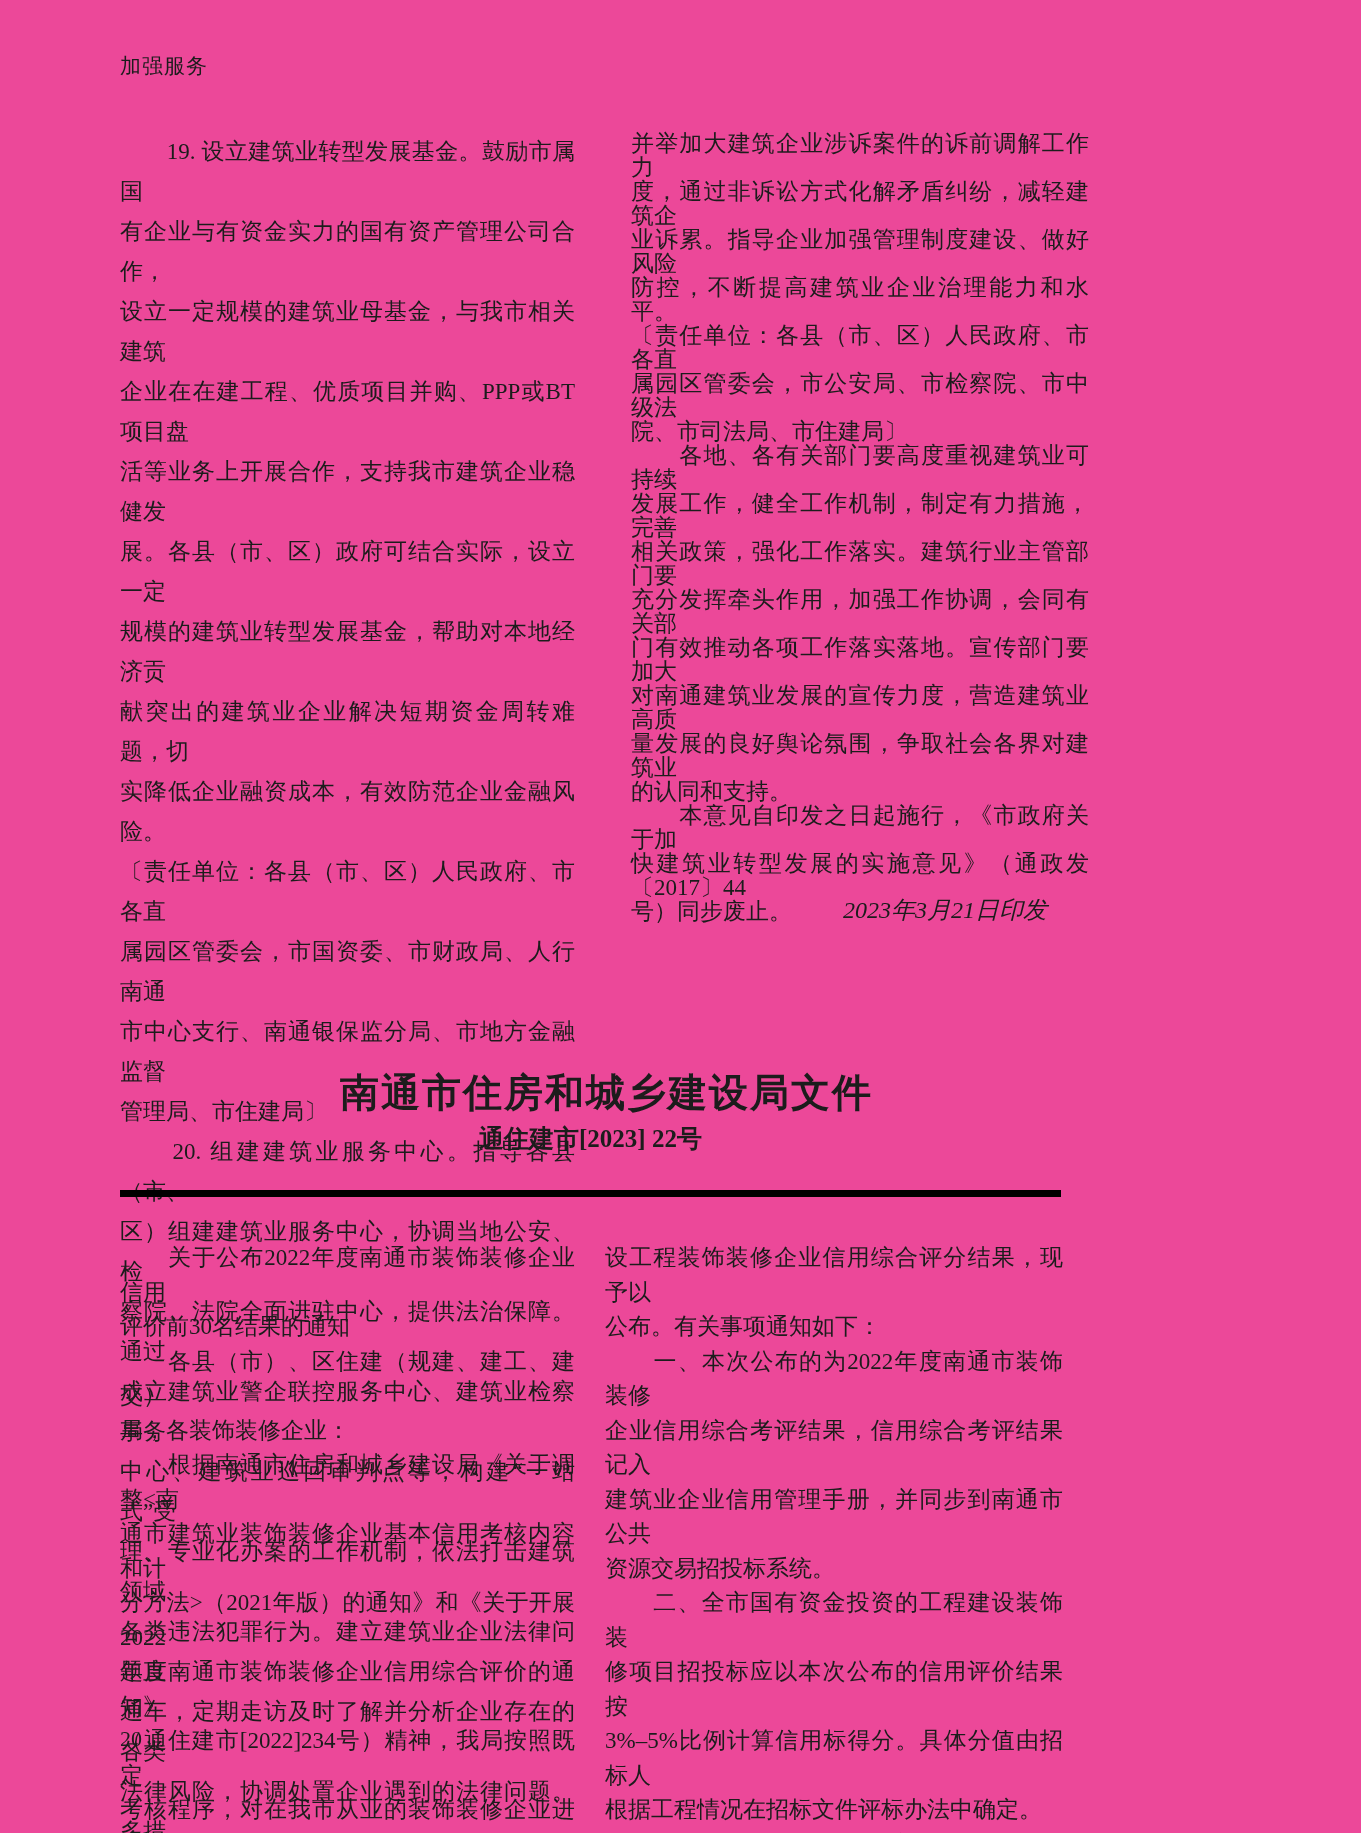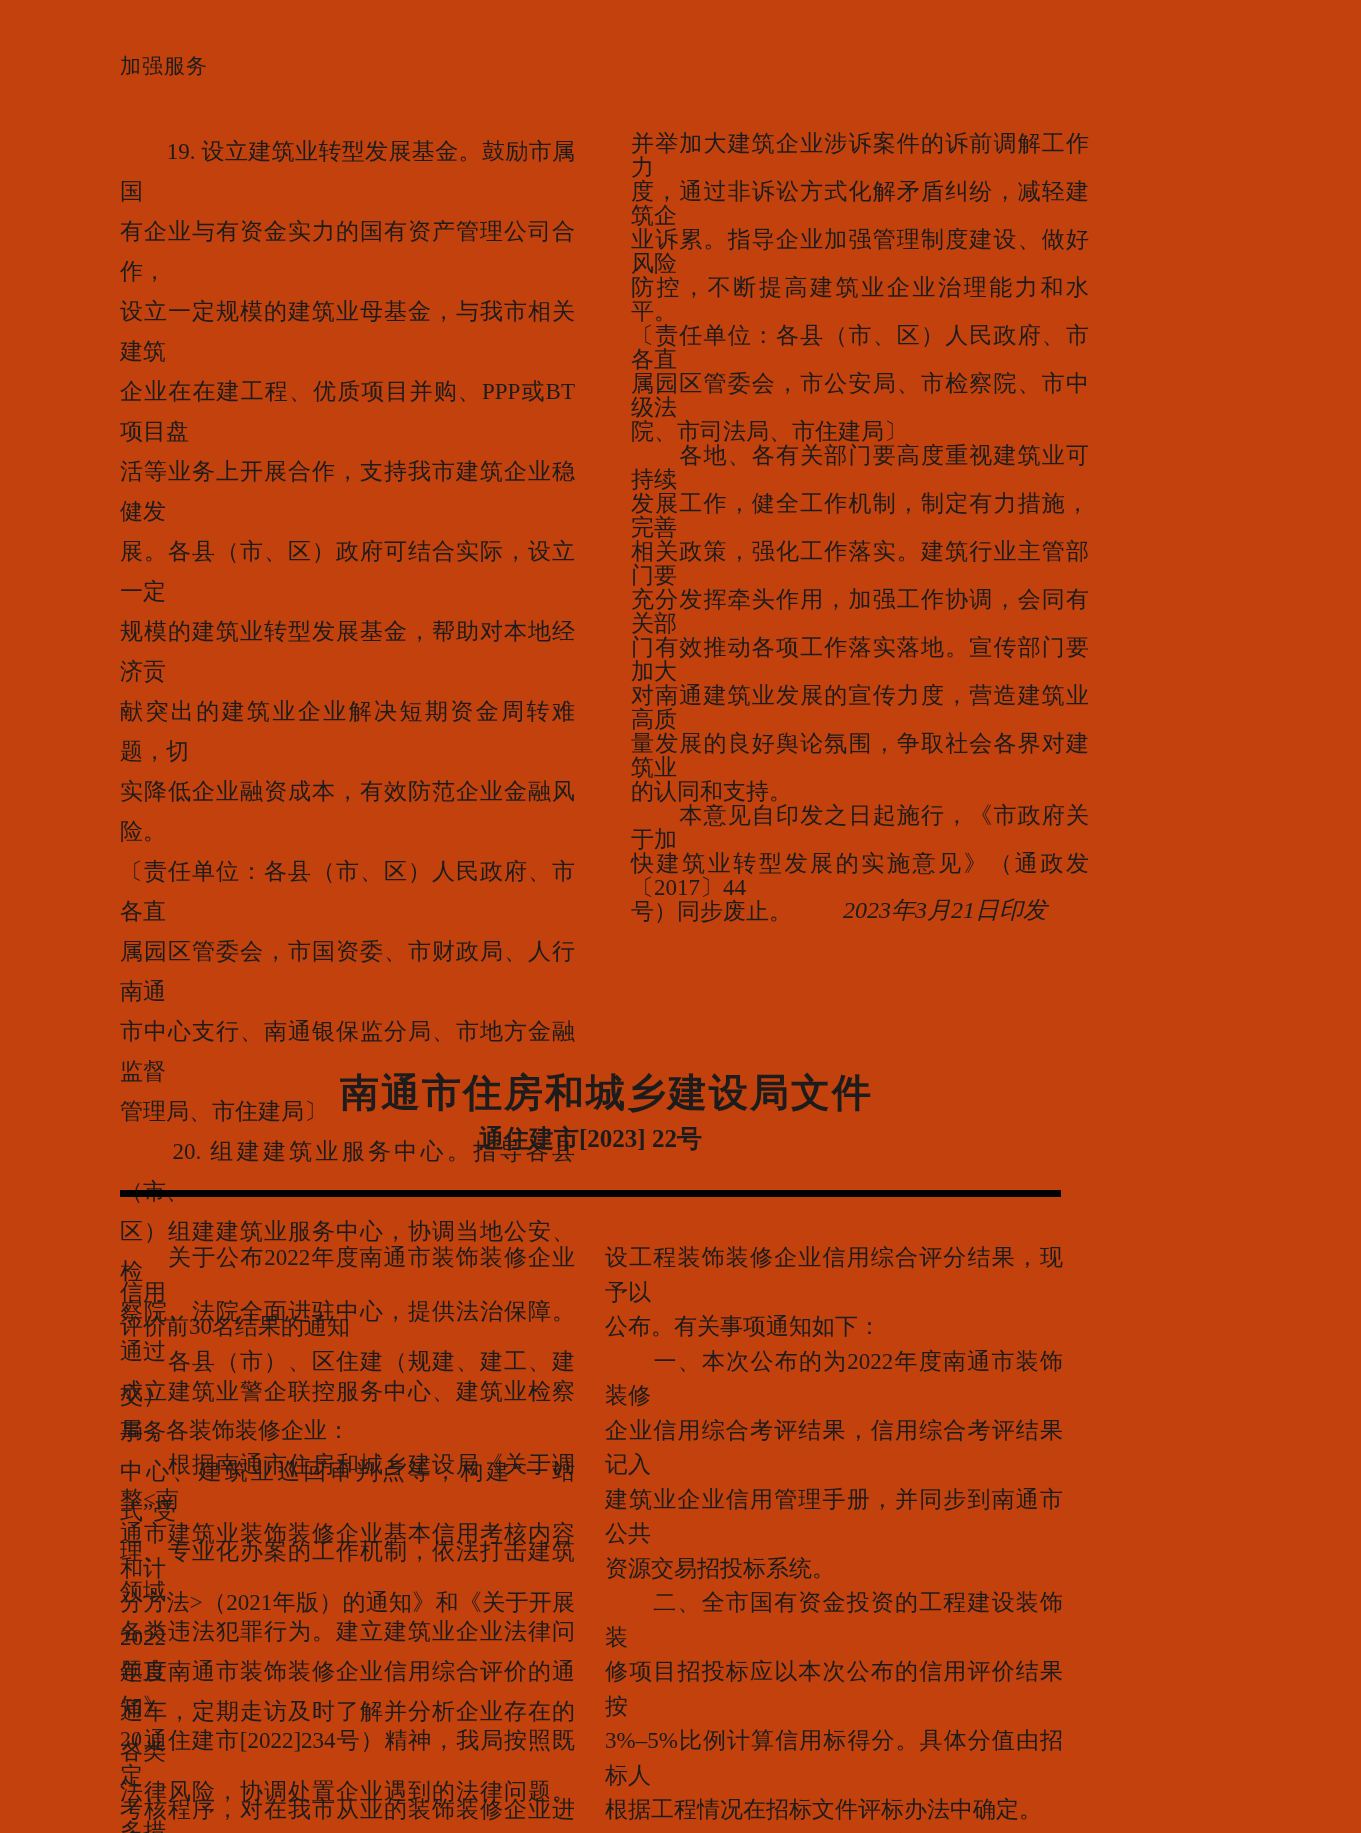--- a/index.html
+++ b/index.html
@@ -1,20 +1,20 @@
 <!DOCTYPE html>
 <html><head>
 <meta charset="utf-8">
 <style>
   html,body { margin:0; padding:0; background:#e8e8e8; }
   .page {
     position:relative;
     width:1361px; height:1833px;
     margin:0 auto;
-    background:#c2410c;
+    background:#ec4899;
     color:#1c1c1c;
     font-family:"Liberation Serif","DejaVu Serif",serif;
     overflow:hidden;
   }
   .running-header {
     position:absolute; left:120px; top:52px;
     font-size:21px; letter-spacing:1px;
   }
   .col {
     position:absolute;

